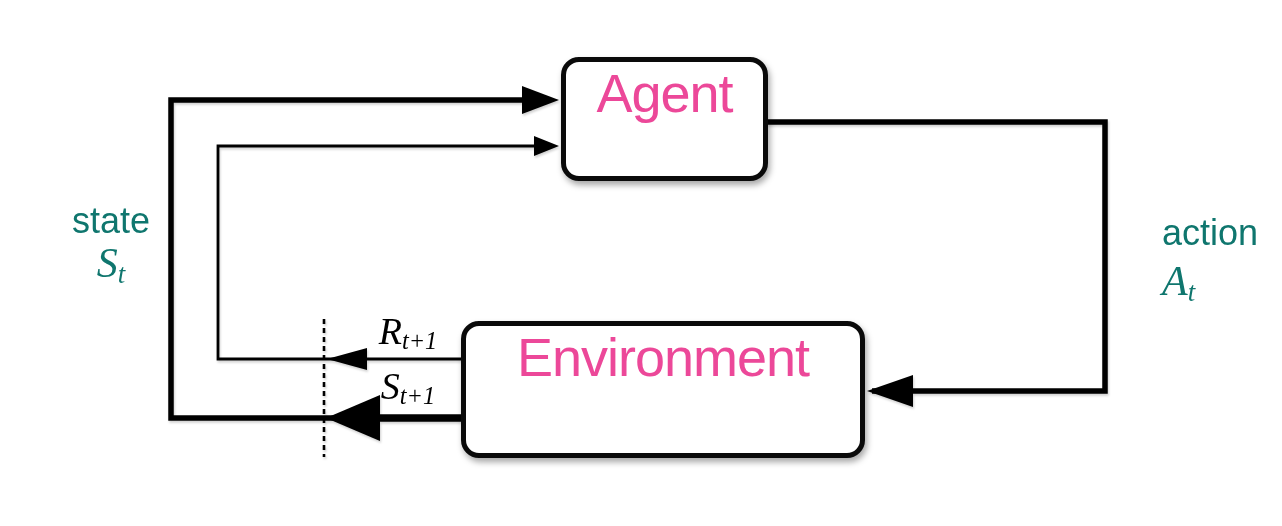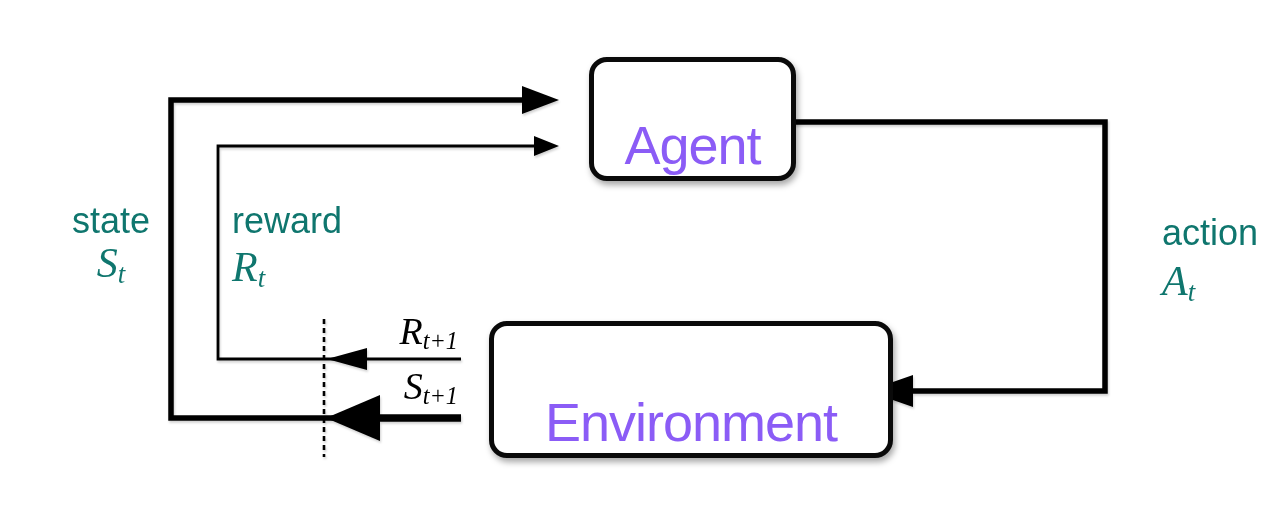--- a/index.html
+++ b/index.html
@@ -18,27 +18,26 @@
   .canvas svg {
     position: absolute;
     left: 0; top: 0;
     filter: drop-shadow(1px 2px 1px rgba(0,0,0,0.18));
   }
   .node-box {
     position: absolute;
     background: #ffffff;
     border: 5px solid #0a0a0a;
     display: flex;
-    align-items: flex-end;
+    align-items: flex-start;
     justify-content: center;
     box-shadow: 2px 4px 6px rgba(0,0,0,0.35);
     box-sizing: border-box;
-    color: #8b5cf6;
+    color: #ec4899;
     letter-spacing: -1px;
-    margin-left: 28px;
   }
   .agent-box {
     left: 561px; top: 57px;
     width: 207px; height: 124px;
     border-radius: 18px;
     font-size: 54px;
   }
   .env-box {
     left: 461px; top: 321px;
     width: 404px; height: 137px;
@@ -70,21 +69,21 @@
   }
   .state-group  { left: 56px;  top: 202px; width: 110px; text-align: center; }
   .reward-group { left: 232px; top: 202px; width: 140px; text-align: left; }
   .action-group { left: 1117px; top: 214px; width: 140px; text-align: left; margin-left: 45px; }
   .state-group .math  { margin-top: 0; }
   .reward-group .math { margin-top: 4px; }
   .action-group .math { margin-top: 6px; }
   .next-label {
     position: absolute;
     width: 100px;
-    text-align: right;
+    text-align: center;
     font-size: 38px;
   }
   .next-reward { left: 358px; top: 312px; }
   .next-state  { left: 358px; top: 367px; }
 </style>
 </head>
 <body>
 
 <div class="canvas">
 
@@ -112,24 +111,20 @@
 
   <div class="node-box env-box">
     <span>Environment</span>
   </div>
 
   <div class="label-group state-group">
     <div class="label-word">state</div>
     <div class="math"><span>S</span><sub>t</sub></div>
   </div>
 
-  <div class="label-group reward-group">
-    <div class="label-word">reward</div>
-    <div class="math"><span>R</span><sub>t</sub></div>
-  </div>
 
   <div class="label-group action-group">
     <div class="label-word">action</div>
     <div class="math"><span>A</span><sub>t</sub></div>
   </div>
 
   <div class="math next-label next-reward"><span>R</span><sub>t+1</sub></div>
 
   <div class="math next-label next-state"><span>S</span><sub>t+1</sub></div>
 

